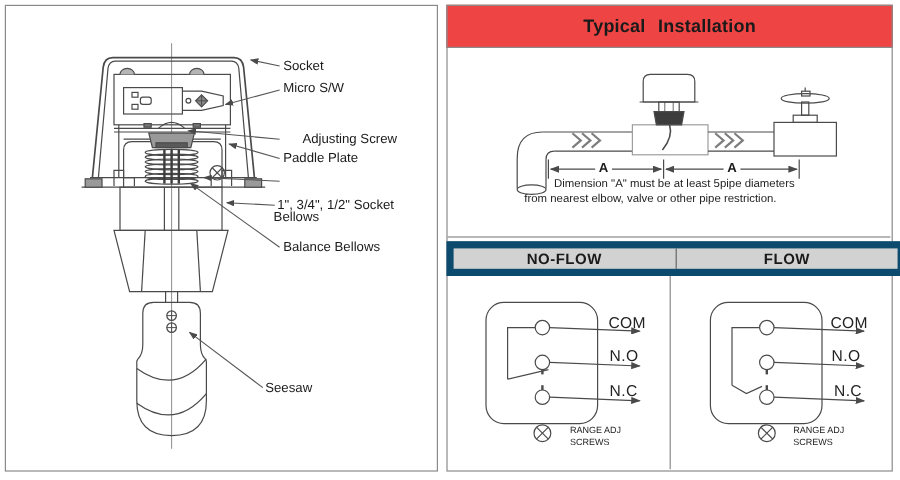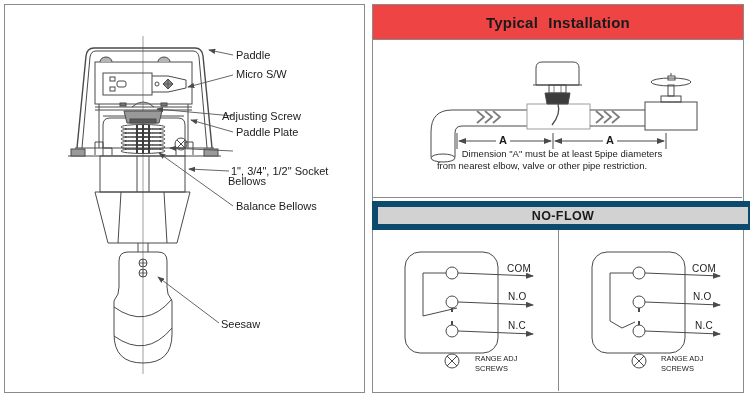--- a/index.html
+++ b/index.html
@@ -14,39 +14,40 @@
   .hdrrow{position:absolute;left:372px;top:201px;width:370px;height:17px;box-sizing:content-box;
           border:6px solid #0c4a6e;background:#d2d2d2;display:flex;z-index:2;}
   .hdrcell{flex:1;display:flex;align-items:center;justify-content:center;
            font-size:12.5px;font-weight:bold;letter-spacing:.4px;}
   .hdrcell+.hdrcell{border-left:1px solid #666;}
   svg.art{position:absolute;left:0;top:0;z-index:1;}
   .txt{position:absolute;z-index:2;white-space:nowrap;}
   .lbl{font-size:11px;line-height:13px;}
   .dimA{font-size:11px;font-weight:bold;line-height:13px;background:#fff;padding:0 3px;text-align:center;}
   .caption{font-size:9.5px;line-height:11.5px;text-align:center;color:#222;}
-  .term{font-size:10px;line-height:9px;letter-spacing:.3px;color:#222;}
+  .term{font-size:13px;line-height:9px;letter-spacing:.3px;color:#222;}
   .small{font-size:7.5px;line-height:9px;color:#222;}
 </style>
 </head>
 <body>
 
 <div class="screen">
 
   <div class="frame" style="left:4px;top:4px;width:359px;height:387px;"></div>
   <div class="frame" style="left:372px;top:4px;width:370px;height:387px;"></div>
   <div class="hline" style="left:373px;top:197px;width:369px;"></div>
   <div class="vline" style="left:558px;top:218px;height:173px;"></div>
 
   <div class="titlebox">
     <span>Typical Installation</span>
   </div>
 
   <div class="hdrrow">
     <div class="hdrcell">NO-FLOW</div>
+    <div class="hdrcell">FLOW</div>
   </div>
 
   <svg class="art" width="750" height="400" viewBox="0 0 750 400">
     <defs>
       <marker id="ah" markerWidth="8" markerHeight="6" refX="7" refY="3" orient="auto-start-reverse">
         <path d="M0,0 L8,3 L0,6 Z" fill="#4a4a4a"></path>
       </marker>
     </defs>
 
     <g stroke="#4a4a4a" fill="none" stroke-width="1">
@@ -222,23 +223,23 @@
       <line x1="645" y1="302" x2="720" y2="305" marker-end="url(#ah)"></line>
       <line x1="645" y1="331" x2="720" y2="334" marker-end="url(#ah)"></line>
       <g>
         <circle cx="639" cy="361" r="7"></circle>
         <line x1="634" y1="356" x2="644" y2="366"></line>
         <line x1="644" y1="356" x2="634" y2="366"></line>
       </g>
     </g>
   </svg>
 
-  <div class="txt lbl" style="left:236px;top:49px;">Paddle</div>
+  <div class="txt lbl" style="left:236px;top:49px;">Socket</div>
   <div class="txt lbl" style="left:236px;top:68px;">Micro S/W</div>
-  <div class="txt lbl" style="left:222px;top:110px;">Adjusting Screw</div>
+  <div class="txt lbl" style="left:252px;top:110px;">Adjusting Screw</div>
   <div class="txt lbl" style="left:236px;top:126px;">Paddle Plate</div>
   <div class="txt lbl" style="left:228px;top:145px;margin-top:30px;">Bellows</div>
   <div class="txt lbl" style="left:231px;top:165px;">1", 3/4", 1/2" Socket</div>
   <div class="txt lbl" style="left:236px;top:200px;">Balance Bellows</div>
   <div class="txt lbl" style="left:221px;top:318px;">Seesaw</div>
 
   <div class="txt dimA" style="left:496px;top:134px;">A</div>
   <div class="txt dimA" style="left:603px;top:134px;">A</div>
 
   <div class="txt caption" style="left:402px;top:148px;width:320px;">Dimension "A" must be at least 5pipe diameters</div>

